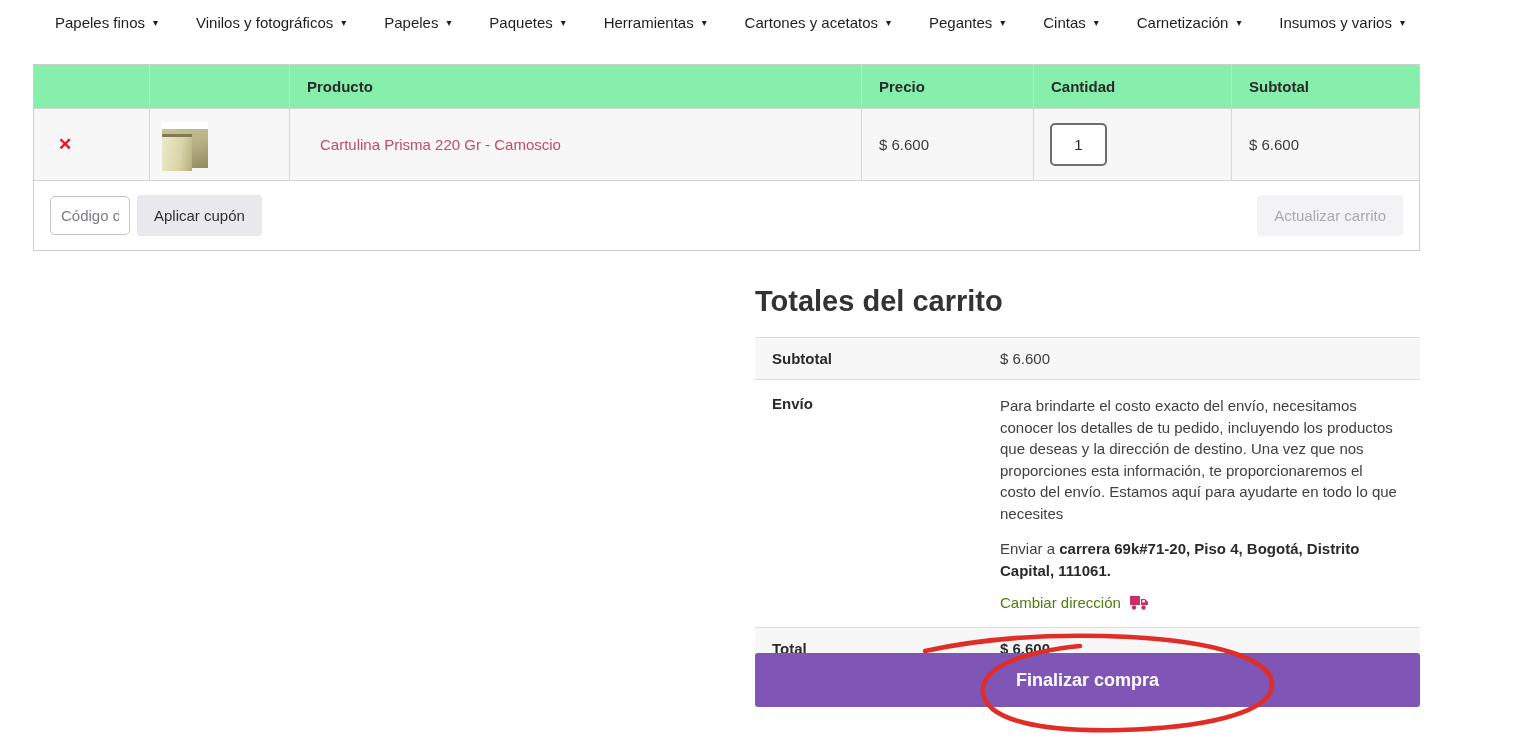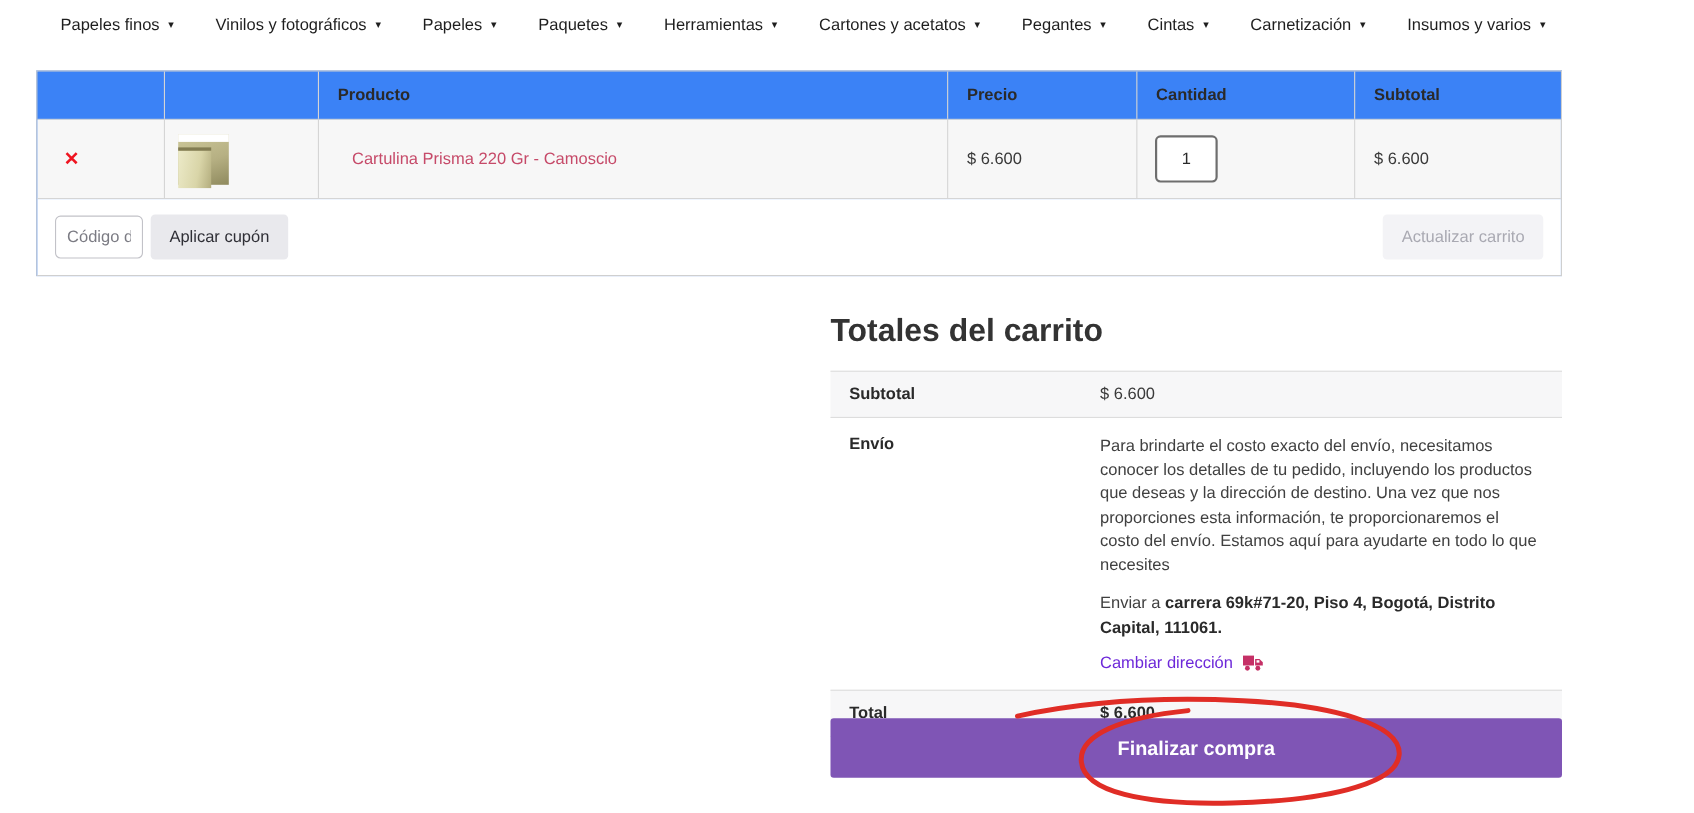--- a/index.html
+++ b/index.html
@@ -32,21 +32,21 @@
     white-space: nowrap;
   }
   .topnav .caret { font-size: 10px; color: #1e1e1e; line-height: 1; }
 
   
   .cart-table {
     position: absolute;
     left: 33px; top: 64px;
     width: 1387px;
     border: 1px solid #cfcfcf;
-    background: #3b82f6;
+    background: #86efac;
   }
   .grid-row {
     display: grid;
     grid-template-columns: 116px 140px 572px 172px 198px 1fr;
   }
   .grid-row > div {
     border-right: 1px solid #d5d5d5;
     display: flex;
     align-items: center;
   }
@@ -158,21 +158,21 @@
     line-height: 21.5px;
     color: #404040;
     margin-bottom: 14px;
   }
   .ship-dest { width: 402px; line-height: 21.5px; color: #404040; margin-bottom: 13px; }
   .ship-dest b { color: #2a2a2a; }
   .change-addr {
     display: inline-flex;
     align-items: center;
     gap: 9px;
-    color: #6d28d9;
+    color: #4d7c0f;
     text-decoration: none;
     cursor: pointer;
     font-size: 15px;
   }
   .row-total .t-value { font-weight: bold; color: #2a2a2a; }
 
   
   .checkout-btn {
     position: absolute;
     left: 755px; top: 653px;

